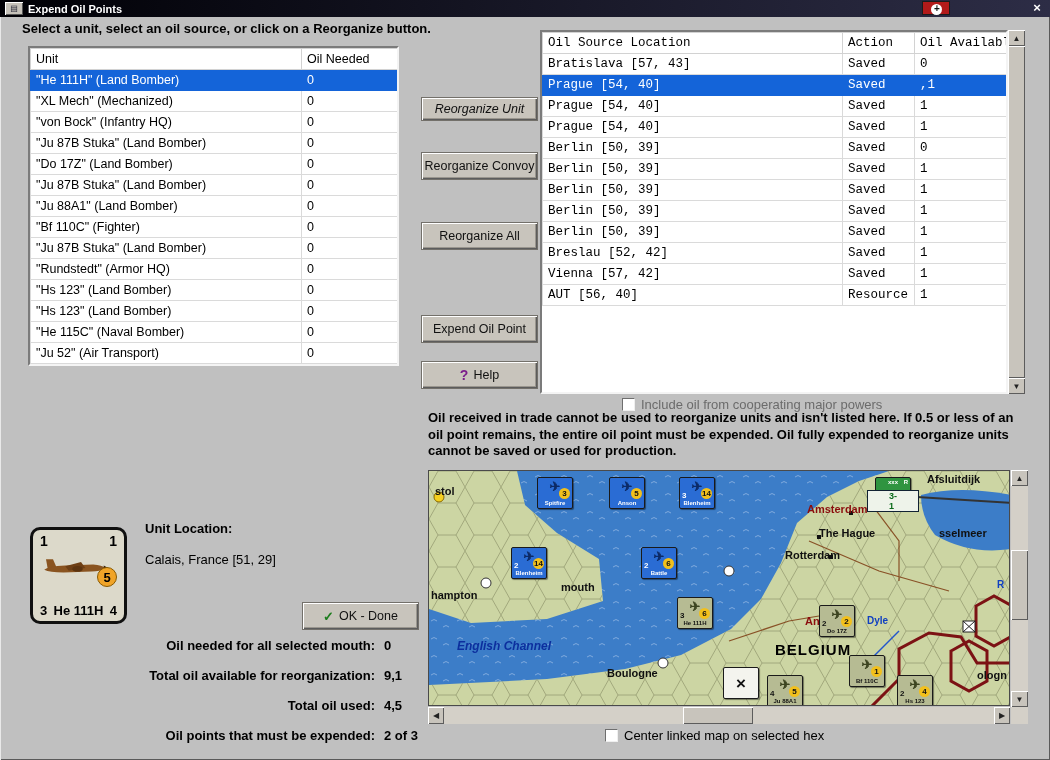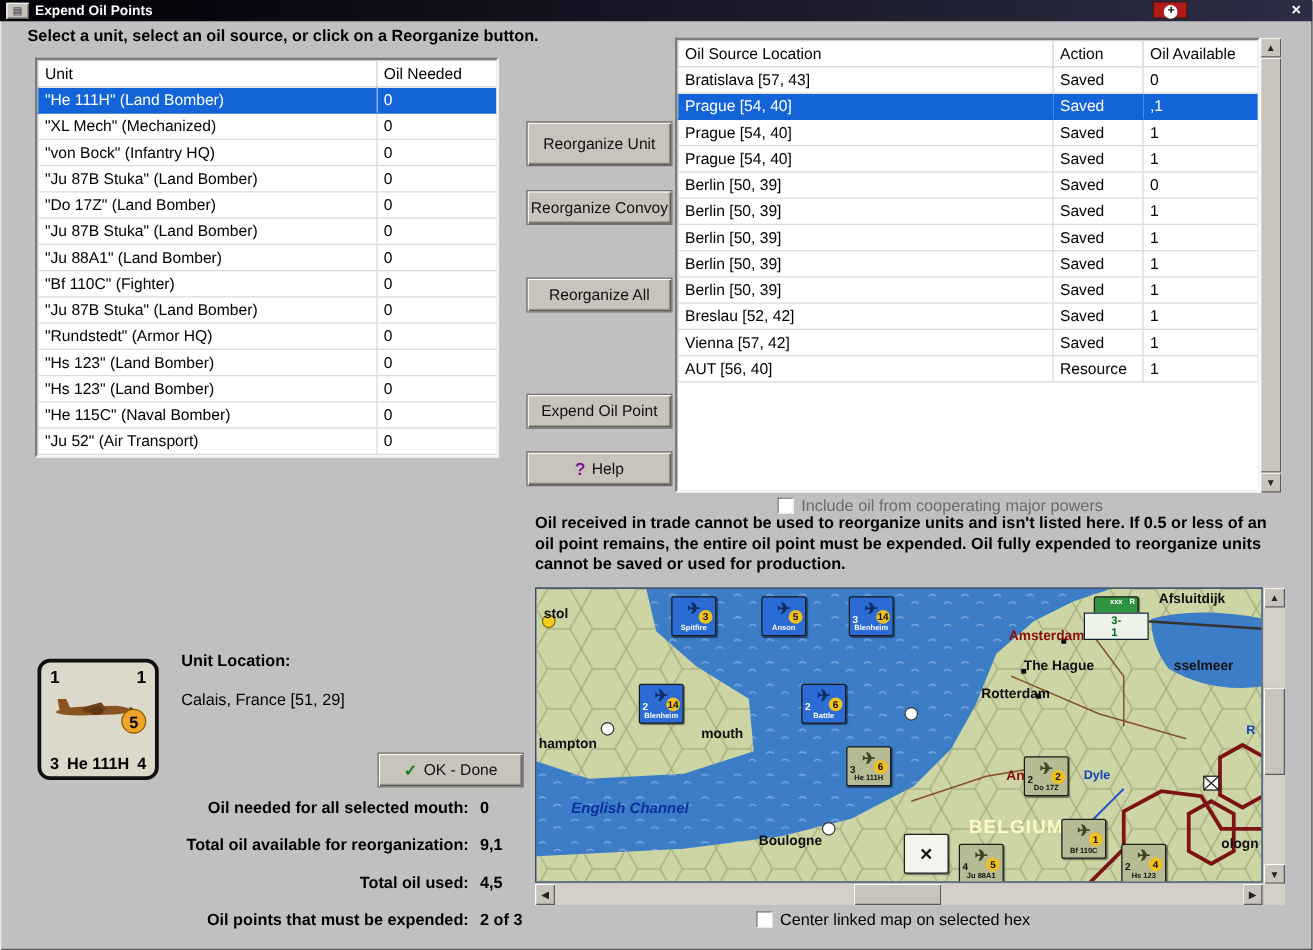--- a/index.html
+++ b/index.html
@@ -40,21 +40,21 @@
   .sb .arrow{position:absolute;width:17px;height:16px;background:#c8c4bc;
     box-shadow:inset 1px 1px 0 #fff, inset -1px -1px 0 #5c5c5c;font-size:8px;color:#222;
     display:flex;align-items:center;justify-content:center;}
   .sb .thumb{position:absolute;background:#c8c4bc;box-shadow:inset 1px 1px 0 #fff, inset -1px -1px 0 #5c5c5c;}
   .sbcorner{position:absolute;background:#d4d0c8;}
   
   .map{position:absolute;left:428px;top:470px;width:582px;height:236px;background:#3c7dc8;border:1px solid #4a4a4a;overflow:hidden;}
   .map svg{position:absolute;left:0;top:0;}
   .mlabel{position:absolute;font-weight:bold;font-size:11px;white-space:nowrap;color:#101010;}
   .mlabel.red{color:#8b0d0d;}
-  .mlabel.bigred{color:#fef9c3;font-size:15px;letter-spacing:1px;margin-top:12px;}
+  .mlabel.bigred{color:#000000;font-size:15px;letter-spacing:1px;}
   .mlabel.water{color:#0c2f9e;font-style:italic;font-size:12px;}
   .mlabel.blue{color:#1040c0;font-size:10px;}
   .counter{position:absolute;width:36px;height:32px;border:1px solid #1a1a1a;border-radius:2px;
     box-shadow:1px 1px 1px rgba(0,0,0,.45);font-weight:bold;}
   .counter.raf{background:#2a6cd4;color:#fff;}
   .counter.ger{background:#b6bb93;color:#111;}
   .counter .c-plane{position:absolute;left:50%;top:2px;transform:translateX(-50%);font-size:13px;line-height:14px;}
   .raf .c-plane{color:#0c2a66;}
   .ger .c-plane{color:#3c4420;}
   .counter .c-name{position:absolute;left:0;right:0;bottom:1px;text-align:center;font-size:6px;line-height:7px;}
@@ -165,30 +165,30 @@
             <td>0</td>
           </tr>
           <tr>
             <td>"Ju 52" (Air Transport)</td>
             <td>0</td>
           </tr>
         </tbody>
     </table>
   </div>
 
-  <button class="btn" style="left:421px;top:97px;width:117px;height:36px;">Reorganize Unit</button>
+  <button class="btn" style="left:421px;top:97px;width:117px;height:24px;font-style:italic;">Reorganize Unit</button>
   <button class="btn" style="left:421px;top:152px;width:117px;height:28px;">Reorganize Convoy</button>
   <button class="btn" style="left:421px;top:222px;width:117px;height:28px;">Reorganize All</button>
   <button class="btn" style="left:421px;top:315px;width:117px;height:28px;">Expend Oil Point</button>
   <button class="btn" style="left:421px;top:361px;width:117px;height:28px;">
     <span class="help-q">?</span>
     <span>Help</span>
   </button>
 
-  <div class="listbox" style="left:540px;top:30px;width:468px;height:364px;">
+  <div class="listbox" style="left:540px;top:30px;width:468px;height:364px;font-family:Liberation Mono, monospace;">
     <table>
       <colgroup>
           <col style="width:300px;">
           <col style="width:72px;">
           <col style="width:92px;">
         </colgroup>
       <thead>
           <tr>
         <th>Oil Source Location</th>
         <th>Action</th>

